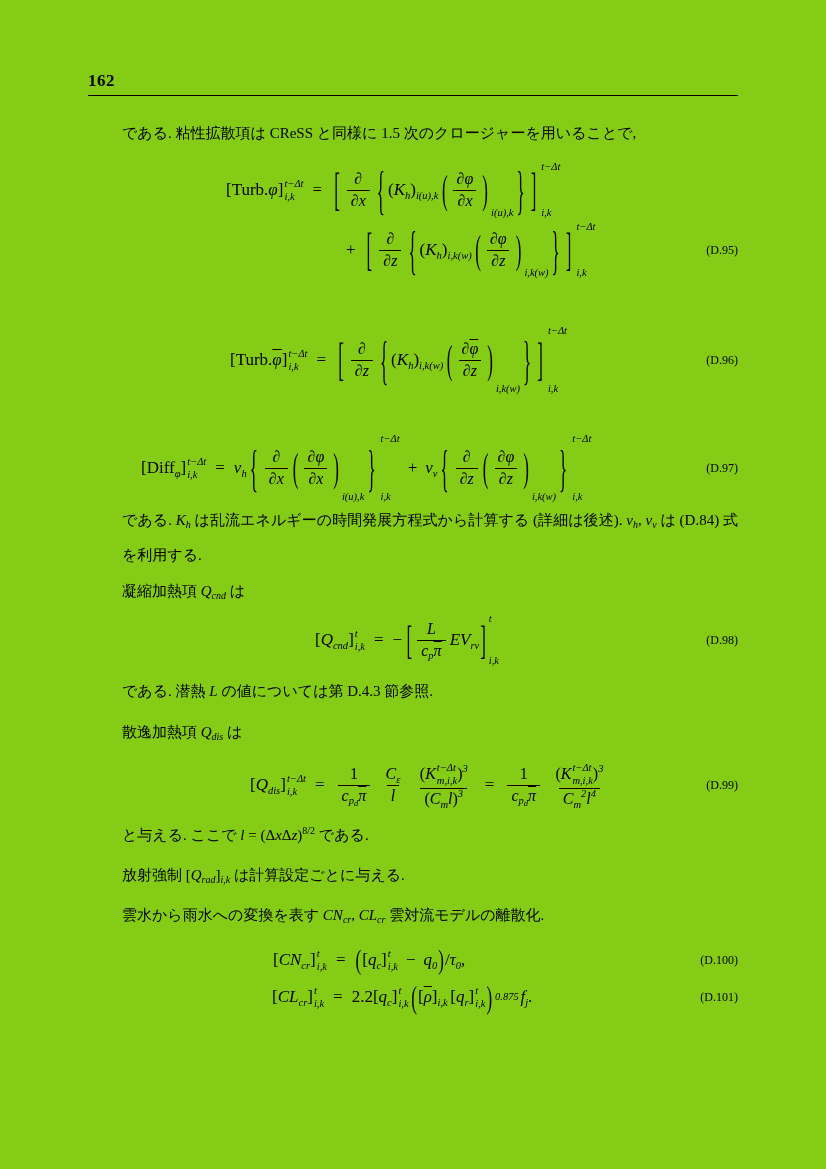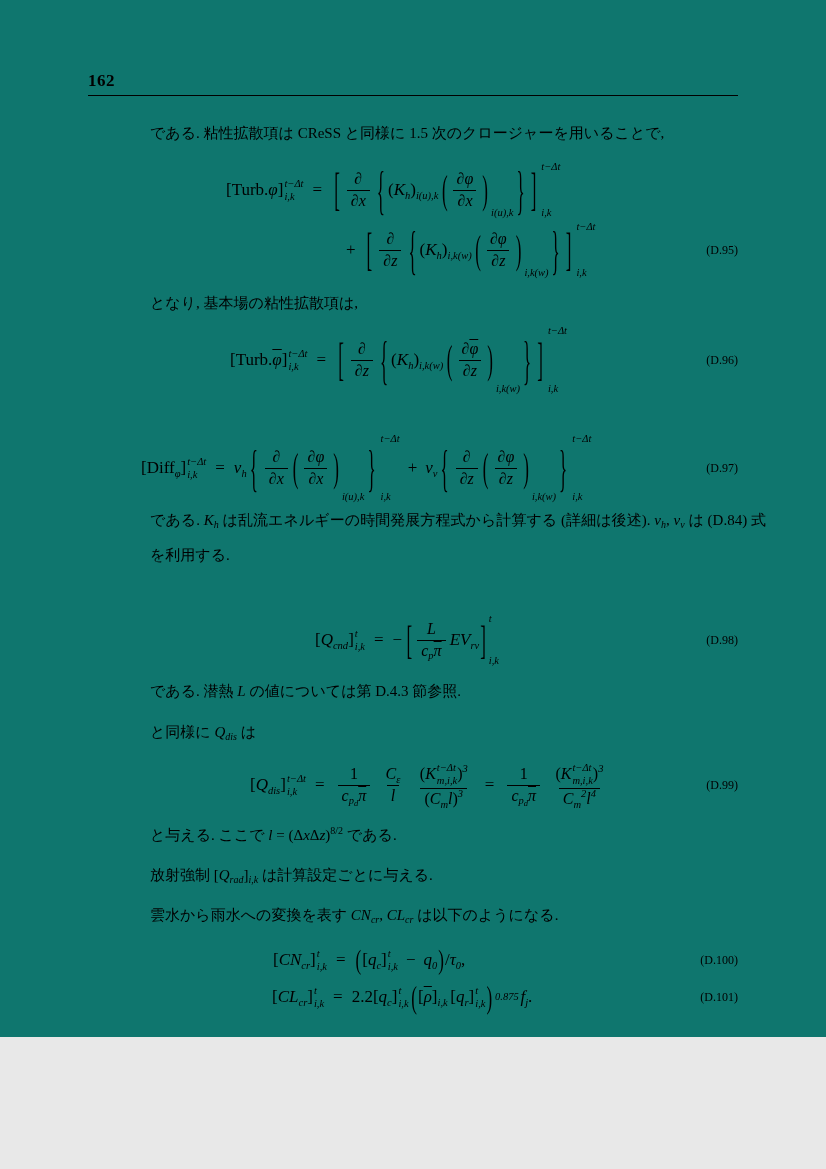--- a/index.html
+++ b/index.html
@@ -1,36 +1,36 @@
 <!DOCTYPE html>
 <html><head>
 <meta charset="utf-8">
 <style>
   html,body{margin:0;padding:0;background:#e8e8e8;}
   .page{
     position:relative;
-    width:826px;height:1037px;
-    background:#0f766e;
+    width:826px;height:1169px;
+    background:#84cc16;
     font-family:"Liberation Serif","DejaVu Serif",serif;
     color:#000;
     overflow:hidden;
   }
   
   .header{
     position:absolute;left:88px;top:70px;width:650px;height:26px;
     border-bottom:1px solid #000;
     display:flex;justify-content:space-between;align-items:flex-end;
     padding-bottom:4px;box-sizing:border-box;
   }
   .pagenum{font-size:17px;font-weight:bold;letter-spacing:0.5px;}
   .htitle{font-size:16px;}
   
   .para{
     position:absolute;left:122px;width:616px;
-    font-size:15px;line-height:30px;text-align:justify;margin-left:28px;
+    font-size:15px;line-height:30px;text-align:justify;
   }
   .para .mi{font-style:italic;}
   .para .sub{font-size:10px;vertical-align:-3px;}
   .para .sup{font-size:10px;vertical-align:6px;}
   
   .eq{position:absolute;left:122px;width:616px;font-size:17px;}
   .eq-row{display:flex;align-items:center;width:100%;box-sizing:border-box;}
   .eq-num{margin-left:auto;font-size:12px;white-space:pre;}
   .m{white-space:pre;line-height:1.15;}
   .it{font-style:italic;}
@@ -127,21 +127,20 @@
         </span>
         <span class="m-big" style="transform: scaleY(2.3);">)</span>
         <span class="m-ss dn-only"><span class="m-ss-dn">i,k(w)</span></span>
         <span class="m-big" style="transform: scaleY(3.1); margin: 0px 2px;">}</span>
         <span class="m-big" style="transform: scaleY(2.7); margin: 0px 2px;">]</span>
         <span class="m-ss"><span class="m-ss-up">t−Δt</span><span class="m-ss-dn">i,k</span></span>
         <span class="eq-num">(D.95)</span>
       </div>
     </div>
 
-  <div class="para" style="top:288px"><span>となり, 基本場の粘性拡散項は,</span></div>
   <div class="eq" style="top:324px">
       <div class="eq-row" style="padding-left: 108px; height: 72px;">
         <span class="m ">[Turb.</span>
         <span class="m it ov">φ</span>
         <span class="m ">]</span>
         <span class="m-ssc"><span class="m-ss-up">t−Δt</span><span class="m-ss-dn">i,k</span></span>
         <span class="m rel">=</span>
         <span class="m-big" style="transform: scaleY(2.7); margin: 0px 2px;">[</span>
         <span class="m-frac">
           <span class="m-num">
@@ -231,20 +230,21 @@
         </span>
         <span class="m-big" style="transform: scaleY(2.3);">)</span>
         <span class="m-ss dn-only"><span class="m-ss-dn">i,k(w)</span></span>
         <span class="m-big" style="transform: scaleY(3); margin: 0px 2px;">}</span>
         <span class="m-ss"><span class="m-ss-up">t−Δt</span><span class="m-ss-dn">i,k</span></span>
         <span class="eq-num">(D.97)</span>
       </div>
     </div>
 
   <div class="para" style="top:505px"><span>である. </span><span class="mi">K</span><span class="sub mi">h</span><span> は乱流エネルギーの時間発展方程式から計算する (詳細は後述). </span><span class="mi">ν</span><span class="sub mi">h</span><span>, </span><span class="mi">ν</span><span class="sub mi">v</span><span> は (D.84) 式を利用する.</span></div>
+  <div class="para" style="top:576px"><span>凝縮加熱項 </span><span class="mi">Q</span><span class="sub mi">cnd</span><span> は</span></div>
   <div class="eq" style="top:612px">
       <div class="eq-row" style="padding-left: 193px; height: 56px;">
         <span class="m ">[</span>
         <span class="m it">Q</span>
         <span class="m-sub">cnd</span>
         <span class="m ">]</span>
         <span class="m-ssc"><span class="m-ss-up">t</span><span class="m-ss-dn">i,k</span></span>
         <span class="m rel">=</span>
         <span class="m ">−</span>
         <span style="display: inline-block; width: 0.2em;"></span>
@@ -261,21 +261,21 @@
         </span>
         <span class="m it">EV</span>
         <span class="m-sub">rv</span>
         <span class="m-big" style="transform: scaleY(2.4);">]</span>
         <span class="m-ss"><span class="m-ss-up">t</span><span class="m-ss-dn">i,k</span></span>
         <span class="eq-num">(D.98)</span>
       </div>
     </div>
 
   <div class="para" style="top:676px"><span>である. 潜熱 </span><span class="mi">L</span><span> の値については第 D.4.3 節参照.</span></div>
-  <div class="para" style="top:717px"><span>と同様に </span><span class="mi">Q</span><span class="sub mi">dis</span><span> は</span></div>
+  <div class="para" style="top:717px"><span>散逸加熱項 </span><span class="mi">Q</span><span class="sub mi">dis</span><span> は</span></div>
   <div class="eq" style="top:757px">
       <div class="eq-row" style="padding-left: 128px; height: 56px;">
         <span class="m ">[</span>
         <span class="m it">Q</span>
         <span class="m-sub">dis</span>
         <span class="m ">]</span>
         <span class="m-ssc"><span class="m-ss-up">t−Δt</span><span class="m-ss-dn">i,k</span></span>
         <span class="m rel">=</span>
         <span class="m-frac">
           <span class="m-num">
@@ -344,21 +344,21 @@
             <span class="m it">l</span>
             <span class="m-sup">4</span>
           </span>
         </span>
         <span class="eq-num">(D.99)</span>
       </div>
     </div>
 
   <div class="para" style="top:816px"><span>と与える. ここで </span><span class="mi">l</span><span> = (Δ</span><span class="mi">x</span><span>Δ</span><span class="mi">z</span><span>)</span><span class="sup">8/2</span><span> である.</span></div>
   <div class="para" style="top:860px"><span>放射強制 [</span><span class="mi">Q</span><span class="sub mi">rad</span><span>]</span><span class="sub mi">i,k</span><span> は計算設定ごとに与える.</span></div>
-  <div class="para" style="top:900px"><span>雲水から雨水への変換を表す </span><span class="mi">CN</span><span class="sub mi">cr</span><span>, </span><span class="mi">CL</span><span class="sub mi">cr</span><span> は以下のようになる.</span></div>
+  <div class="para" style="top:900px"><span>雲水から雨水への変換を表す </span><span class="mi">CN</span><span class="sub mi">cr</span><span>, </span><span class="mi">CL</span><span class="sub mi">cr</span><span> 雲対流モデルの離散化.</span></div>
   <div class="eq" style="top:944px">
       <div class="eq-row" style="padding-left: 151px; height: 32px;">
         <span class="m ">[</span>
         <span class="m it">CN</span>
         <span class="m-sub">cr</span>
         <span class="m ">]</span>
         <span class="m-ssc"><span class="m-ss-up">t</span><span class="m-ss-dn">i,k</span></span>
         <span class="m rel">=</span>
         <span class="m-big" style="transform: scaleY(1.6);">(</span>
         <span class="m ">[</span>

